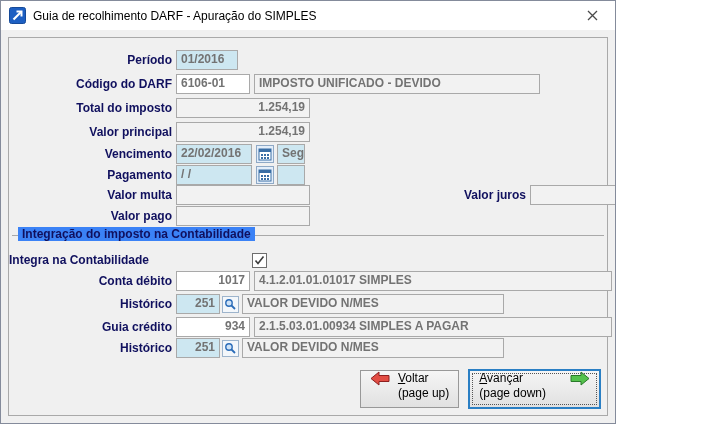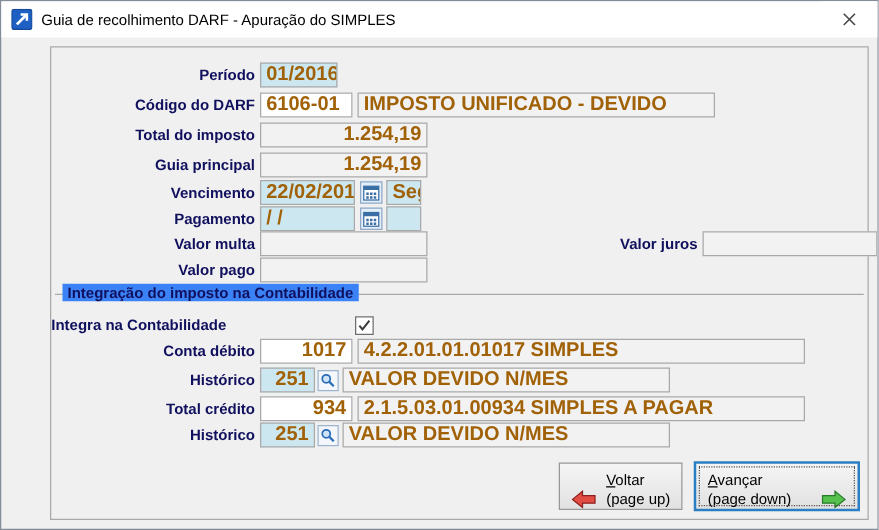--- a/index.html
+++ b/index.html
@@ -1,57 +1,57 @@
 <!DOCTYPE html>
 <html style="--field-blue: #cde7f1; --field-gray: #f2f2f2; --label-navy: #10105e; --focus-blue: #2a7fc4; --arrow-red: #e24d43; --arrow-green: #55c24d;"><head>
 <meta charset="utf-8">
 <style>
   html,body{margin:0;padding:0;background:#fff;}
   *{box-sizing:border-box;}
   .window{
-    width:703px;height:424px;position:relative;background:#f0f0f0;
+    width:616px;height:424px;position:relative;background:#f0f0f0;
     border:1px solid #848b9b;font-family:"Liberation Sans",sans-serif;
     overflow:hidden;
   }
   .titlebar{position:absolute;top:0;left:0;right:0;height:29px;background:#ffffff;
     display:flex;align-items:center;padding-left:8px;}
   .app-icon{width:17px;height:17px;flex:none;display:flex;}
   .title{font-size:12px;color:#000;margin-left:7px;white-space:nowrap;}
   .close-btn{position:absolute;right:0;top:0;width:45px;height:28px;display:flex;
     align-items:center;justify-content:center;cursor:pointer;background:#fff;}
   .panel{position:absolute;left:7px;right:7px;top:36px;bottom:7px;
-    border:1px solid #a9a9a9;background:#f0f0f0;margin-left:32px;}
+    border:1px solid #a9a9a9;background:#f0f0f0;}
   .row{position:absolute;left:0;right:0;height:20px;display:flex;align-items:center;}
   .lbl{width:163px;flex:none;text-align:right;font-size:12px;font-weight:bold;
     color:var(--label-navy,#10105e);white-space:nowrap;}
   .lbl-wide{width:238px;flex:none;text-align:left;font-size:12px;font-weight:bold;
     color:var(--label-navy,#10105e);white-space:nowrap;}
   .lbl-juros{width:186px;flex:none;margin-left:30px;text-align:right;font-size:12px;
     font-weight:bold;color:var(--label-navy,#10105e);white-space:nowrap;}
   .field{margin-left:4px;height:20px;border:1px solid #a9a9a9;background:#fff;
-    font-size:16px;font-weight:bold;color:#a16207;padding:0 4px;line-height:17px;
+    font-size:12px;font-weight:bold;color:#737373;padding:0 4px;line-height:17px;
     flex:none;overflow:hidden;white-space:nowrap;}
   .blue{background:var(--field-blue,#cde7f1);}
   .grayf{background:var(--field-gray,#f2f2f2);}
   .num{text-align:right;}
   .icon-btn{margin-left:4px;width:18px;height:18px;flex:none;border:1px solid #8fa9c6;
     background:#e3eefa;display:flex;align-items:center;justify-content:center;cursor:pointer;}
   .icon-btn.sm{width:17px;height:17px;margin-left:2px;background:#f3f7fb;border-color:#9db4cc;}
   .wday{margin-left:3px;width:28px;}
   .checkbox{margin-left:5px;width:15px;height:15px;border:1px solid #6e6e6e;background:#fff;
     display:flex;align-items:center;justify-content:center;cursor:pointer;}
   .checkbox svg{display:none;}
   .checkbox.checked svg{display:block;}
   .section{position:absolute;left:0;right:0;height:16px;}
   .section-line{position:absolute;left:3px;right:3px;top:8px;height:1px;background:#a9a9a9;}
   .section-title{position:absolute;left:9px;top:0;background:#3b82f6;padding:0 4px;
     font-size:12px;font-weight:bold;color:var(--label-navy,#10105e);white-space:nowrap;}
   .btnrow{position:absolute;right:6px;bottom:6px;display:flex;align-items:center;gap:9px;}
   .btn{height:38px;border:1px solid #989898;background:linear-gradient(#f5f5f5,#e1e1e1);
-    display:flex;align-items:flex-end;gap:8px;padding:0 9px;cursor:pointer;
+    display:flex;align-items:flex-start;gap:8px;padding:0 9px;cursor:pointer;
     font-family:"Liberation Sans",sans-serif;font-size:12px;color:#000;}
   .btn.focus{border:2px solid var(--focus-blue,#2a7fc4);height:40px;
     outline:1px dotted #555;outline-offset:-5px;gap:24px;}
   .btn-text{display:flex;flex-direction:column;align-items:flex-start;line-height:15px;
     text-align:left;}
   .u{text-decoration:underline;}
 </style>
 </head>
 <body>
 
@@ -85,21 +85,21 @@
       <div class="field" style="width:74px">6106-01</div>
       <div class="field grayf" style="width:286px">IMPOSTO UNIFICADO - DEVIDO</div>
     </div>
 
     <div class="row" style="top:60px">
       <div class="lbl">Total do imposto</div>
       <div class="field grayf num" style="width:134px">1.254,19</div>
     </div>
 
     <div class="row" style="top:84px">
-      <div class="lbl">Guia principal</div>
+      <div class="lbl">Valor principal</div>
       <div class="field grayf num" style="width:134px">1.254,19</div>
     </div>
 
     <div class="row" style="top:106px">
       <div class="lbl">Vencimento</div>
       <div class="field blue" style="width:76px">22/02/2016</div>
       <span class="icon-btn">
         <svg width="14" height="14" viewBox="0 0 14 14">
           <rect x="1" y="2" width="12" height="11" fill="#fff" stroke="#3a6ea5"></rect>
           <rect x="1" y="2" width="12" height="3" fill="#3a6ea5"></rect>
@@ -158,37 +158,37 @@
       <span class="checkbox checked">
         <svg width="11" height="11" viewBox="0 0 11 11">
           <path d="M1.5 5.5 L4 8.5 L9.5 1.5" fill="none" stroke="#3c3c3c" stroke-width="1.6"></path>
         </svg>
       </span>
     </div>
 
     <div class="row" style="top:233px">
       <div class="lbl">Conta débito</div>
       <div class="field num" style="width:74px">1017</div>
-      <div class="field grayf" style="width:358px">4.2.2.01.01.01017 SIMPLES</div>
+      <div class="field grayf" style="width:358px">4.1.2.01.01.01017 SIMPLES</div>
     </div>
 
     <div class="row" style="top:256px">
       <div class="lbl">Histórico</div>
       <div class="field blue num" style="width:44px">251</div>
       <span class="icon-btn sm">
         <svg width="13" height="13" viewBox="0 0 13 13">
           <circle cx="5" cy="5" r="3.2" fill="#cfe3f7" stroke="#2b6cb8" stroke-width="1.4"></circle>
           <path d="M7.5 7.5 L11 11" stroke="#2b6cb8" stroke-width="1.8"></path>
         </svg>
       </span>
       <div class="field grayf" style="width:262px;margin-left:3px">VALOR DEVIDO N/MES</div>
     </div>
 
     <div class="row" style="top:279px">
-      <div class="lbl">Total crédito</div>
+      <div class="lbl">Guia crédito</div>
       <div class="field num" style="width:74px">934</div>
       <div class="field grayf" style="width:358px">2.1.5.03.01.00934 SIMPLES A PAGAR</div>
     </div>
 
     <div class="row" style="top:300px">
       <div class="lbl">Histórico</div>
       <div class="field blue num" style="width:44px">251</div>
       <span class="icon-btn sm">
         <svg width="13" height="13" viewBox="0 0 13 13">
           <circle cx="5" cy="5" r="3.2" fill="#cfe3f7" stroke="#2b6cb8" stroke-width="1.4"></circle>

